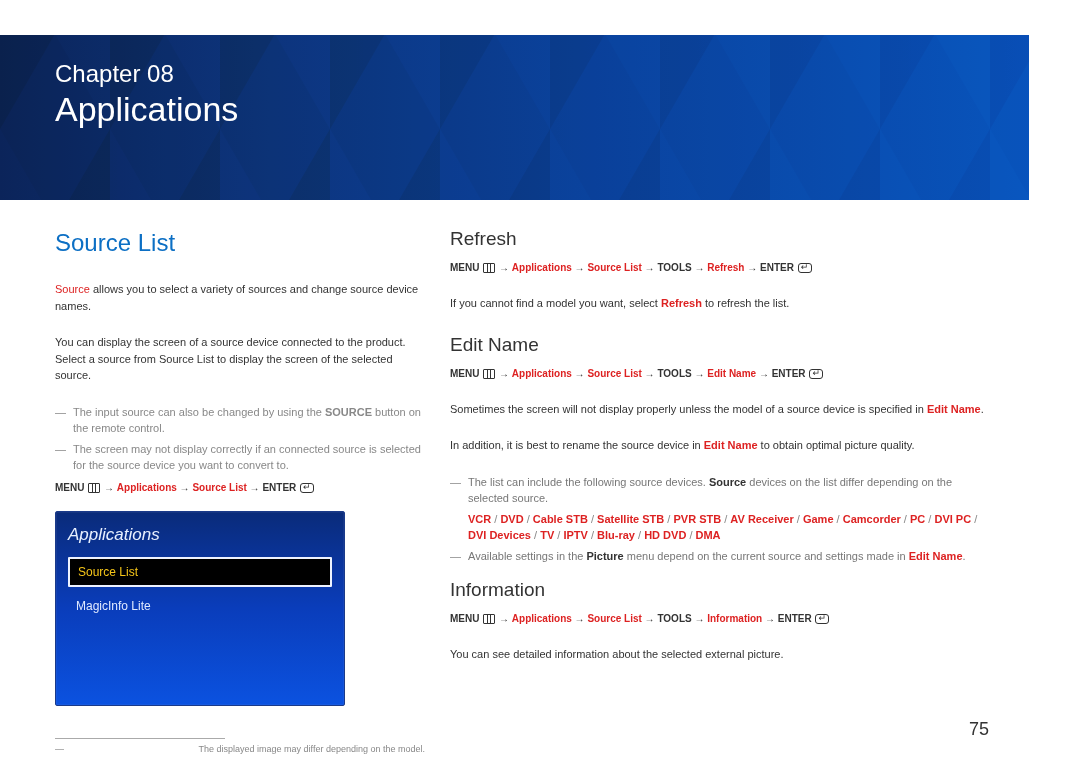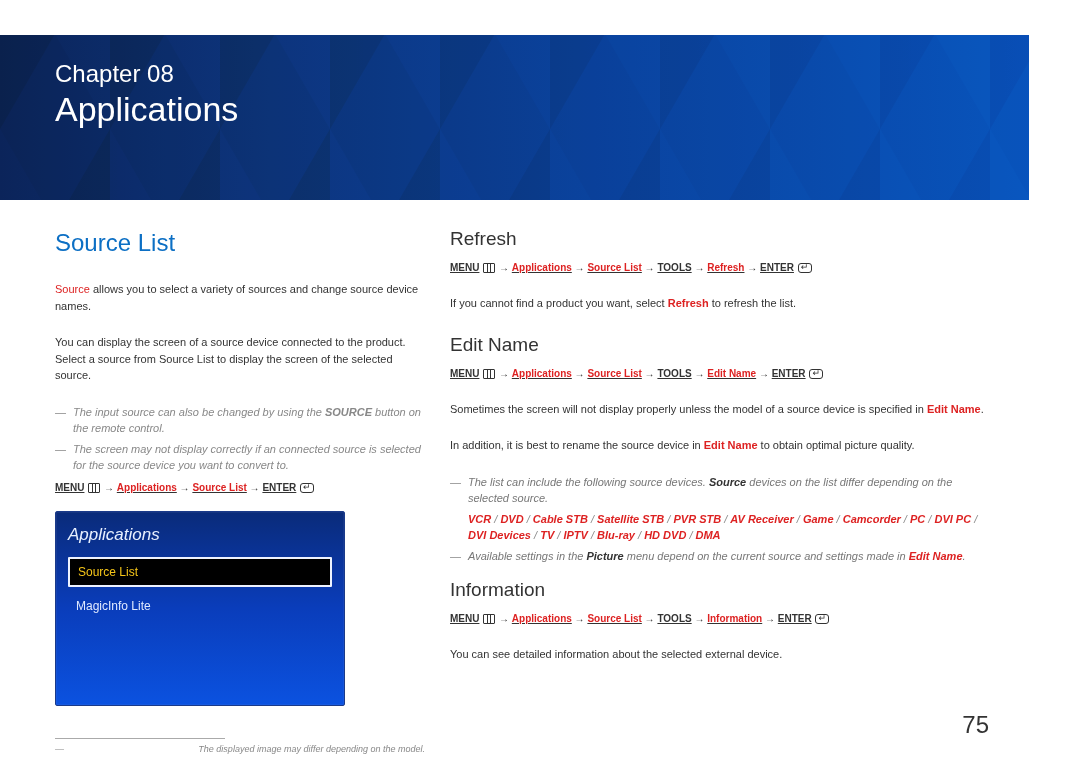--- a/index.html
+++ b/index.html
@@ -13,21 +13,21 @@
     width: 1029px;
     height: 763px;
     position: relative;
     background: #fff;
     overflow: hidden;
   }
   .pagenum {
     position: absolute;
     bottom: 20px;
     right: 40px;
-    font-size: 24px;
+    font-size: 18px;
     font-weight: 300;
     color: #333;
   }
   .banner {
     position: absolute;
     top: 35px;
     left: 0;
     width: 1080px;
     height: 165px;
     background: linear-gradient(90deg, #0d2858 0%, #0f3a7a 25%, #0c4a9c 55%, #0a63c2 100%);
@@ -84,39 +84,38 @@
 
   p { margin: 20px 0; }
   .red { color: #d22; }
   .tiny { font-size: 9px; color: #888; text-align: right; }
 
   .indent-note {
     position: relative;
     padding-left: 18px;
     margin: 4px 0 4px 0;
     color: #888;
-    font-style: italic;
   }
   .indent-note::before {
     content: "―";
     position: absolute;
     left: 0;
     color: #888;
   }
 
   .footnote-rule {
     width: 170px;
     border: none;
     border-top: 1px solid #aaa;
     margin-top: 32px;
     margin-bottom: 4px;
   }
 
   .navpath { font-size: 10px; margin: 6px 0; }
-  .navpath b { font-weight: 700; color: #333; text-decoration: underline; }
+  .navpath b { font-weight: 700; color: #333; }
   .navpath .app-icon, .navpath .enter-icon {
     display: inline-block; vertical-align: middle;
     margin: 0 1px;
   }
   .app-icon {
     width: 12px; height: 10px; border: 1px solid #333; border-radius: 1px;
     background:
       linear-gradient(to right, #333 1px, transparent 1px) 3px 0/3px 100%,
       linear-gradient(to right, #333 1px, transparent 1px) 6px 0/3px 100%;
     background-repeat: no-repeat;
@@ -221,21 +220,21 @@
         <b>MENU</b>
         <span class="app-icon"></span>
         → <b><span class="red">Applications</span></b>
         → <b><span class="red">Source List</span></b>
         → <b>TOOLS</b>
         → <b><span class="red">Refresh</span></b>
         → <b>ENTER</b>
         <span class="enter-icon"></span>
       </p>
       <p>
-        <span>If you cannot find a product you want, select </span><b class="red">Refresh</b><span> to refresh the list.</span>
+        <span>If you cannot find a model you want, select </span><b class="red">Refresh</b><span> to refresh the list.</span>
       </p>
 
       <div class="h-sub">Edit Name</div>
       <p class="navpath">
         <b>MENU</b>
         <span class="app-icon"></span>
         → <b><span class="red">Applications</span></b>
         → <b><span class="red">Source List</span></b>
         → <b>TOOLS</b>
         → <b><span class="red">Edit Name</span></b>
@@ -262,19 +261,19 @@
       <p class="navpath">
         <b>MENU</b>
         <span class="app-icon"></span>
         → <b><span class="red">Applications</span></b>
         → <b><span class="red">Source List</span></b>
         → <b>TOOLS</b>
         → <b><span class="red">Information</span></b>
         → <b>ENTER</b>
         <span class="enter-icon"></span>
       </p>
-      <p>You can see detailed information about the selected external device.</p>
+      <p>You can see detailed information about the selected external picture.</p>
 
     </div>
   </div>
 
   <div class="pagenum">75</div>
 </div>
 
 </body></html>

